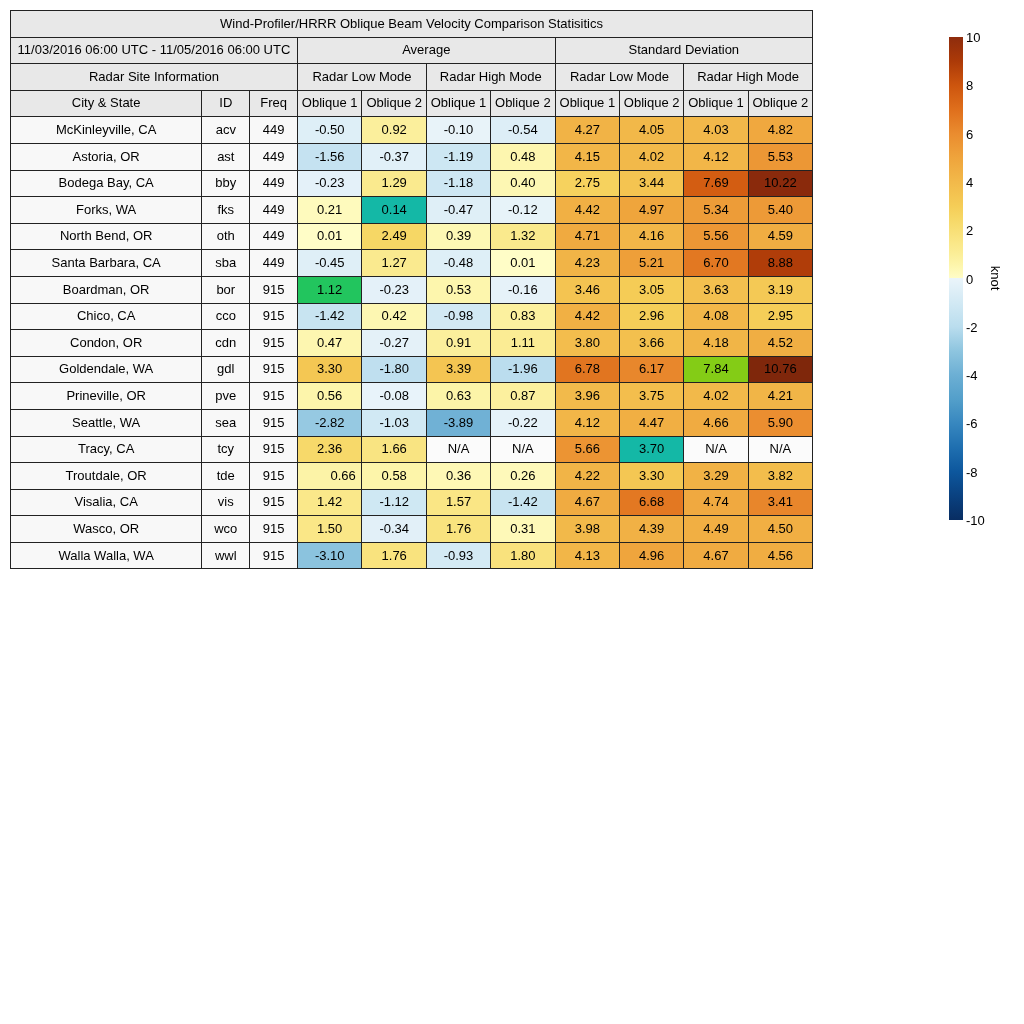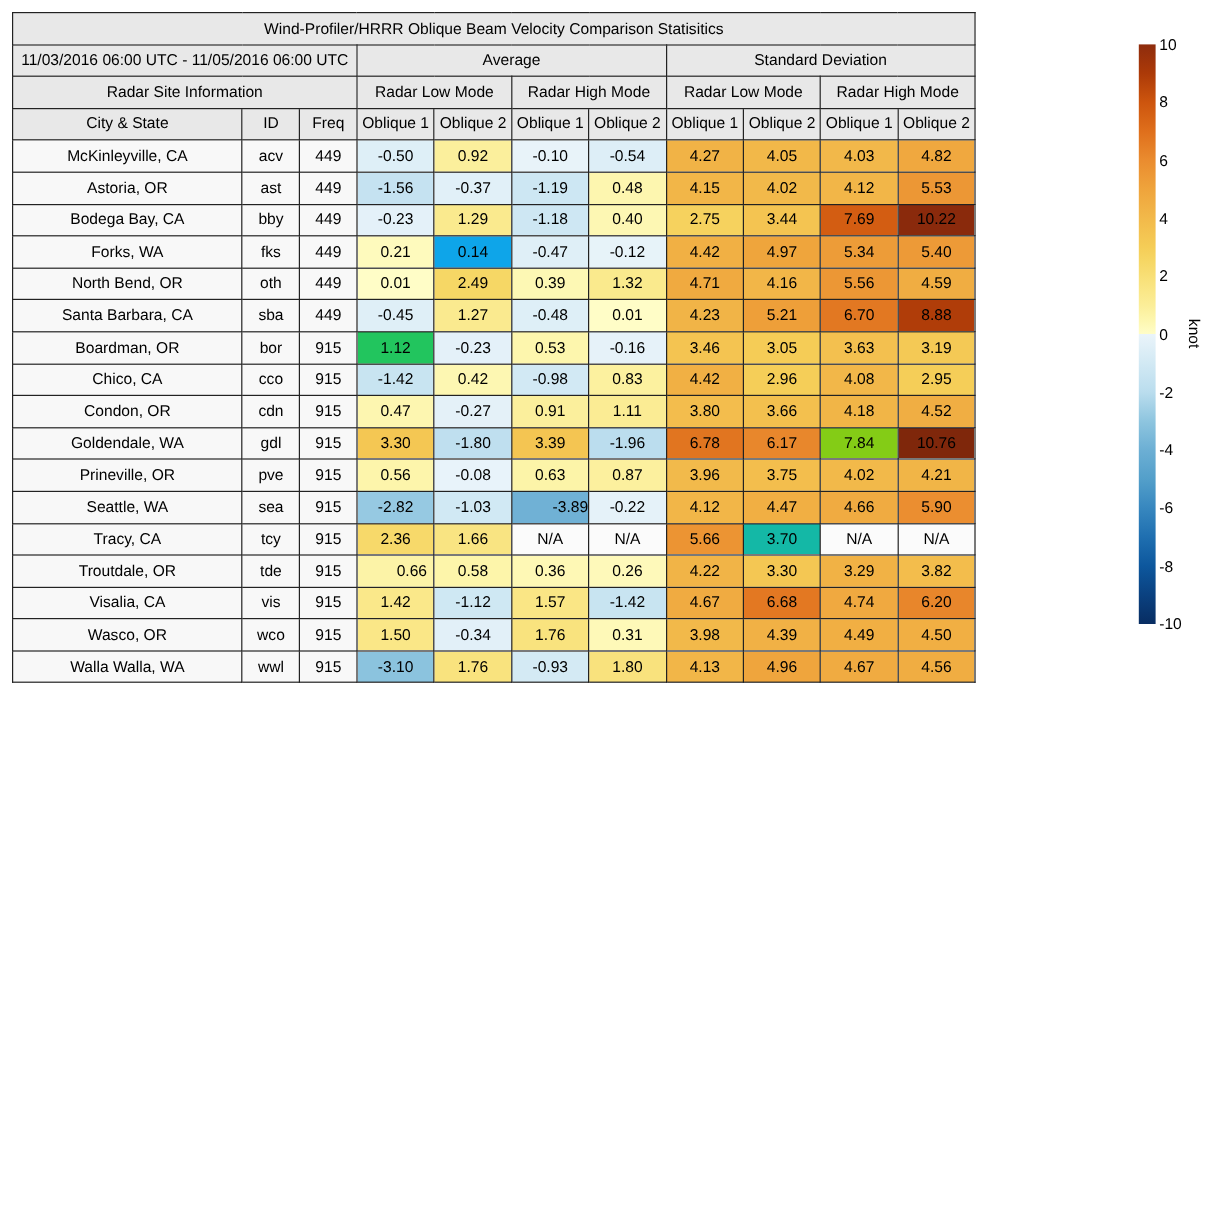--- a/index.html
+++ b/index.html
@@ -122,21 +122,21 @@
           <td style="background: rgb(246, 210, 94);">2.75</td>
           <td style="background: rgb(244, 196, 81);">3.44</td>
           <td style="background: rgb(211, 93, 18);">7.69</td>
           <td style="background: rgb(138, 42, 12);">10.22</td>
         </tr>
         <tr>
           <td class="meta">Forks, WA</td>
           <td class="meta">fks</td>
           <td class="meta">449</td>
           <td style="background: rgb(254, 250, 189);">0.21</td>
-          <td style="background: #0ea5e9; margin-top: 40px;">0.14</td>
+          <td style="background: #14b8a6; margin-top: 40px;">0.14</td>
           <td style="background: rgb(223, 239, 247);">-0.47</td>
           <td style="background: rgb(231, 243, 249);">-0.12</td>
           <td style="background: rgb(241, 176, 68);">4.42</td>
           <td style="background: rgb(239, 165, 60);">4.97</td>
           <td style="background: rgb(237, 156, 56);">5.34</td>
           <td style="background: rgb(237, 154, 55);">5.40</td>
         </tr>
         <tr>
           <td class="meta">North Bend, OR</td>
           <td class="meta">oth</td>
@@ -227,21 +227,21 @@
           <td style="background: rgb(243, 190, 77);">3.75</td>
           <td style="background: rgb(242, 185, 74);">4.02</td>
           <td style="background: rgb(241, 181, 71);">4.21</td>
         </tr>
         <tr>
           <td class="meta">Seattle, WA</td>
           <td class="meta">sea</td>
           <td class="meta">915</td>
           <td style="background: rgb(150, 201, 226);">-2.82</td>
           <td style="background: rgb(209, 233, 244);">-1.03</td>
-          <td style="background: rgb(112, 177, 213); text-align: right;">-3.89</td>
+          <td style="background: rgb(112, 177, 213);">-3.89</td>
           <td style="background: rgb(229, 242, 249);">-0.22</td>
           <td style="background: rgb(242, 182, 72);">4.12</td>
           <td style="background: rgb(241, 175, 67);">4.47</td>
           <td style="background: rgb(240, 171, 65);">4.66</td>
           <td style="background: rgb(235, 142, 48);">5.90</td>
         </tr>
         <tr>
           <td class="meta">Tracy, CA</td>
           <td class="meta">tcy</td>
           <td class="meta">915</td>
@@ -271,21 +271,21 @@
           <td class="meta">Visalia, CA</td>
           <td class="meta">vis</td>
           <td class="meta">915</td>
           <td style="background: rgb(250, 232, 138);">1.42</td>
           <td style="background: rgb(207, 232, 243);">-1.12</td>
           <td style="background: rgb(250, 230, 133);">1.57</td>
           <td style="background: rgb(200, 228, 241);">-1.42</td>
           <td style="background: rgb(240, 171, 65);">4.67</td>
           <td style="background: rgb(227, 120, 34);">6.68</td>
           <td style="background: rgb(240, 169, 64);">4.74</td>
-          <td style="background: rgb(232, 134, 43);">6.20</td>
+          <td style="background: rgb(232, 134, 43);">3.41</td>
         </tr>
         <tr>
           <td class="meta">Wasco, OR</td>
           <td class="meta">wco</td>
           <td class="meta">915</td>
           <td style="background: rgb(250, 231, 135);">1.50</td>
           <td style="background: rgb(226, 240, 248);">-0.34</td>
           <td style="background: rgb(249, 227, 126);">1.76</td>
           <td style="background: rgb(254, 249, 184);">0.31</td>
           <td style="background: rgb(242, 185, 74);">3.98</td>

